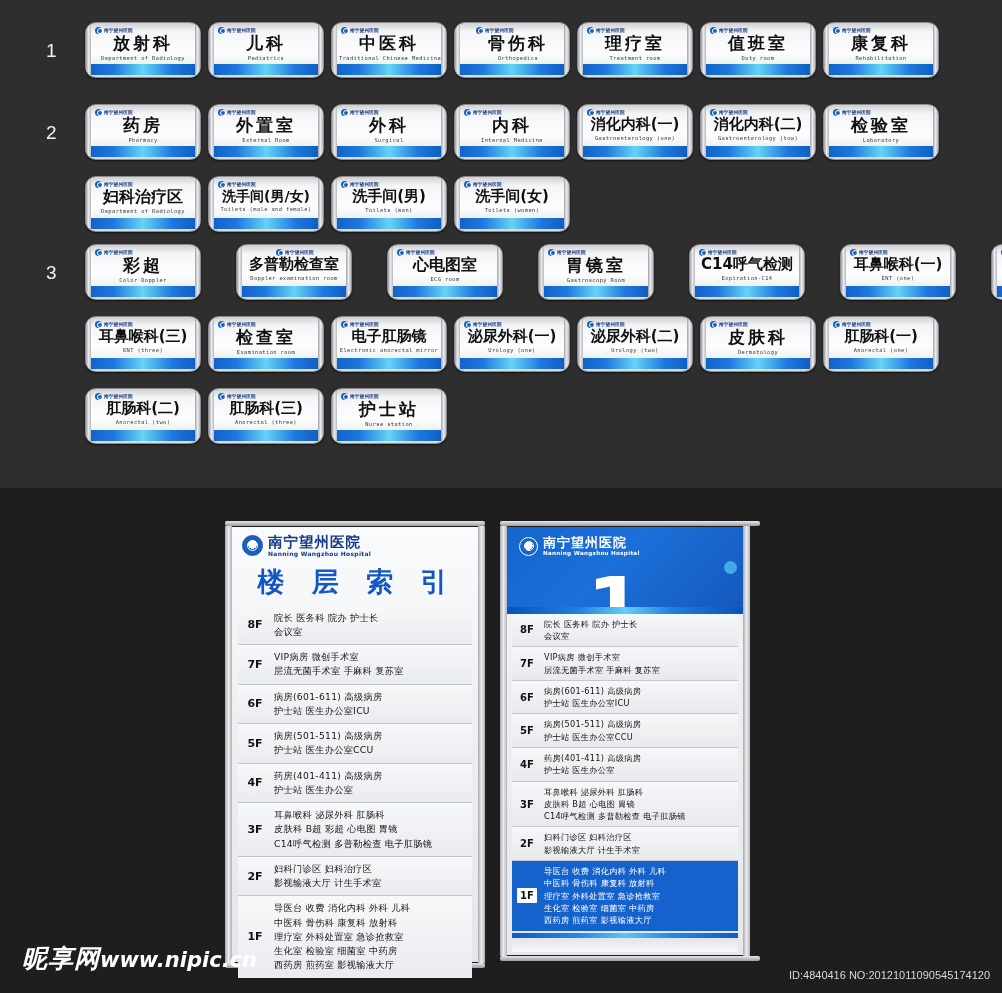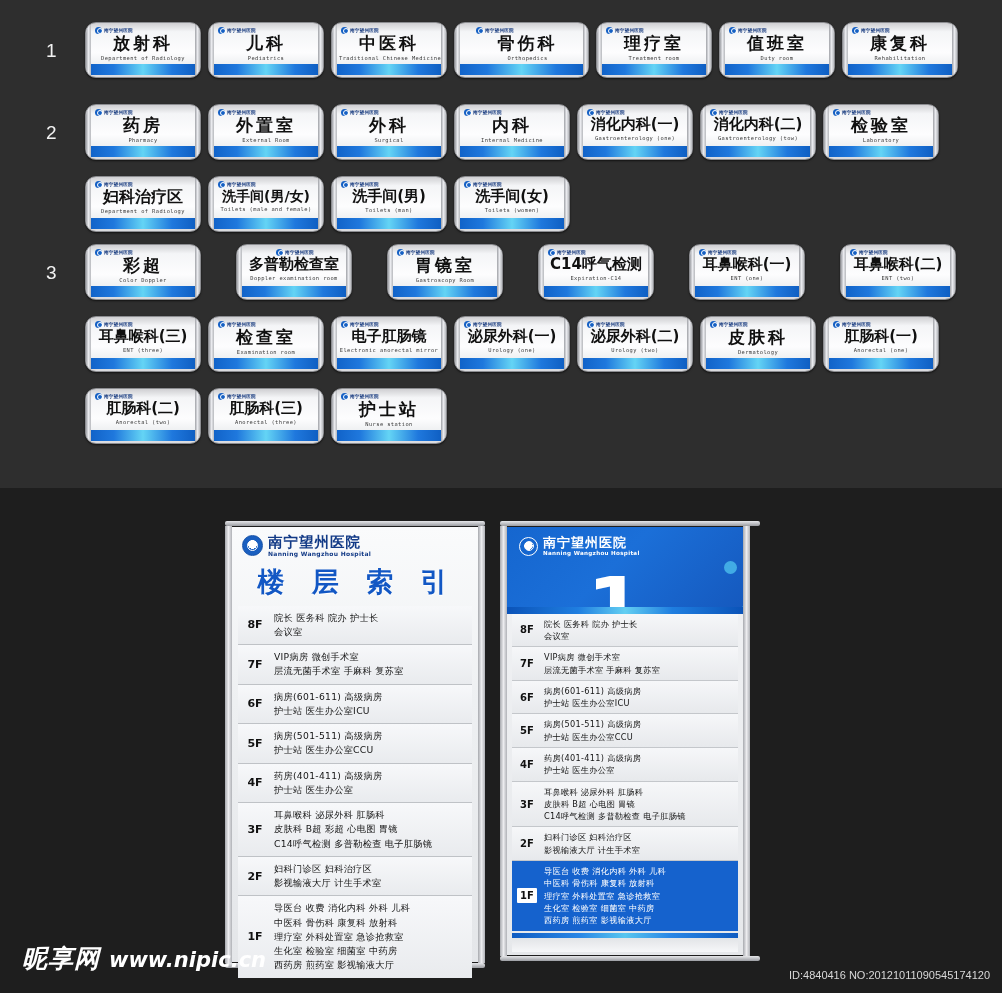--- a/index.html
+++ b/index.html
@@ -223,21 +223,21 @@
   .board-r-footbar {
     height:9px; margin:2px 5px 0 5px;
     background: linear-gradient(90deg,#0f5cc2 0%, #2a87e6 30%, #58c6ef 50%, #2a87e6 70%, #0f5cc2 100%);
   }
   .board-r-footpad { height:22px; margin:0 5px 3px 5px;
     background: linear-gradient(180deg,#e2e4e7,#f6f7f9); }
 
   
   #watermark {
     position:absolute; left:22px; bottom:18px;
-    display:flex; align-items:baseline; gap:9px;
+    display:flex; align-items:baseline; 
   }
   .wm-cn {
     font-size:25px; font-weight:bold; color:#ffffff;
     font-family:"DejaVu Sans",sans-serif; letter-spacing:1px;
     font-style:italic;
   }
   .wm-url {
     font-size:21px; font-weight:bold; font-style:italic; color:#ffffff;
     font-family:"DejaVu Sans",sans-serif;
   }
@@ -275,21 +275,21 @@
           </div>
           <div class="sign" style="width: 116px;">
             <div class="sign-logo">
               <span class="logo-mark"></span>
               <span class="logo-text">南宁望州医院</span>
             </div>
             <div class="sign-cn" style="font-size: 17px; letter-spacing: 3px;">中医科</div>
             <div class="sign-en">Traditional Chinese Medicine</div>
             <div class="sign-bar"></div>
           </div>
-          <div class="sign" style="width: 135px; padding-left: 19px;">
+          <div class="sign" style="width: 116px; padding-left: 19px;">
             <div class="sign-logo">
               <span class="logo-mark"></span>
               <span class="logo-text">南宁望州医院</span>
             </div>
             <div class="sign-cn" style="font-size: 17px; letter-spacing: 3px;">骨伤科</div>
             <div class="sign-en">Orthopedics</div>
             <div class="sign-bar"></div>
           </div>
           <div class="sign" style="width: 116px;">
             <div class="sign-logo">
@@ -438,20 +438,29 @@
             <div class="sign-en">Color Doppler</div>
             <div class="sign-bar"></div>
           </div>
           <div class="sign" style="width: 116px; align-items: center;">
             <div class="sign-logo">
               <span class="logo-mark"></span>
               <span class="logo-text">南宁望州医院</span>
             </div>
             <div class="sign-cn" style="font-size: 15px;">多普勒检查室</div>
             <div class="sign-en">Doppler examination room</div>
+            <div class="sign-bar"></div>
+          </div>
+          <div class="sign" style="width: 116px;">
+            <div class="sign-logo">
+              <span class="logo-mark"></span>
+              <span class="logo-text">南宁望州医院</span>
+            </div>
+            <div class="sign-cn" style="font-size: 16px;">心电图室</div>
+            <div class="sign-en">ECG room</div>
             <div class="sign-bar"></div>
           </div>
           <div class="sign" style="width: 116px;">
             <div class="sign-logo">
               <span class="logo-mark"></span>
               <span class="logo-text">南宁望州医院</span>
             </div>
             <div class="sign-cn" style="font-size: 17px; letter-spacing: 3px;">胃镜室</div>
             <div class="sign-en">Gastroscopy Room</div>
             <div class="sign-bar"></div>

